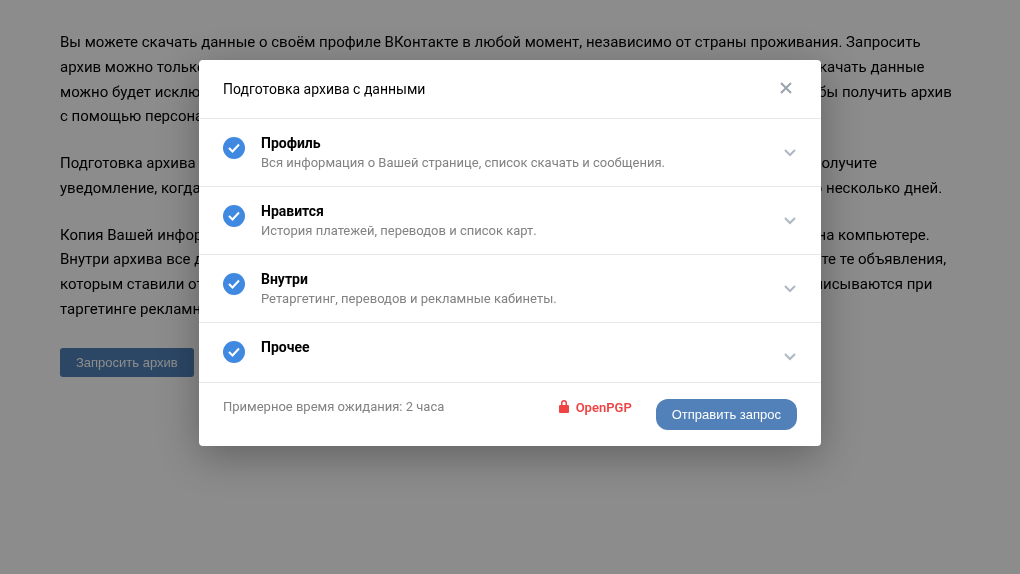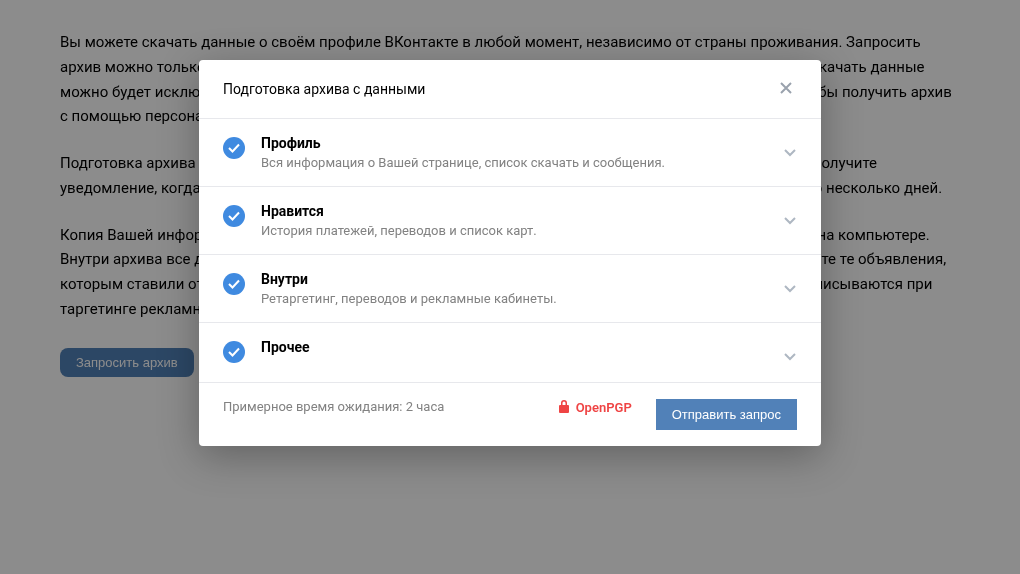--- a/index.html
+++ b/index.html
@@ -16,21 +16,21 @@
       color: #000;
       font-size: 15px;
       line-height: 1.65;
     }
     .bg-content p { margin-bottom: 22px; }
     .request-btn {
       display: inline-block;
       background: #5181b8;
       color: #fff;
       padding: 7px 16px;
-      border-radius: 8px;
+      border-radius: 3px;
       font-size: 13px;
       margin-top: 4px;
       border: none;
       cursor: pointer;
     }
     .overlay {
       position: absolute;
       inset: 0;
       background: rgba(0,0,0,0.45);
       display: flex;
@@ -118,21 +118,21 @@
       gap: 6px;
       color: #ef4444;
       font-size: 13px;
       font-weight: 600;
       margin-right: 12px;
     }
     .submit-btn {
       background: #5181b8;
       color: #fff;
       border: none;
-      border-radius: 0;
+      border-radius: 12px;
       font-size: 13px;
       font-weight: 500;
       padding: 8px 16px;
       cursor: pointer;
     }
   </style>
 </head>
 <body>
 
 <div class="bg-content">

